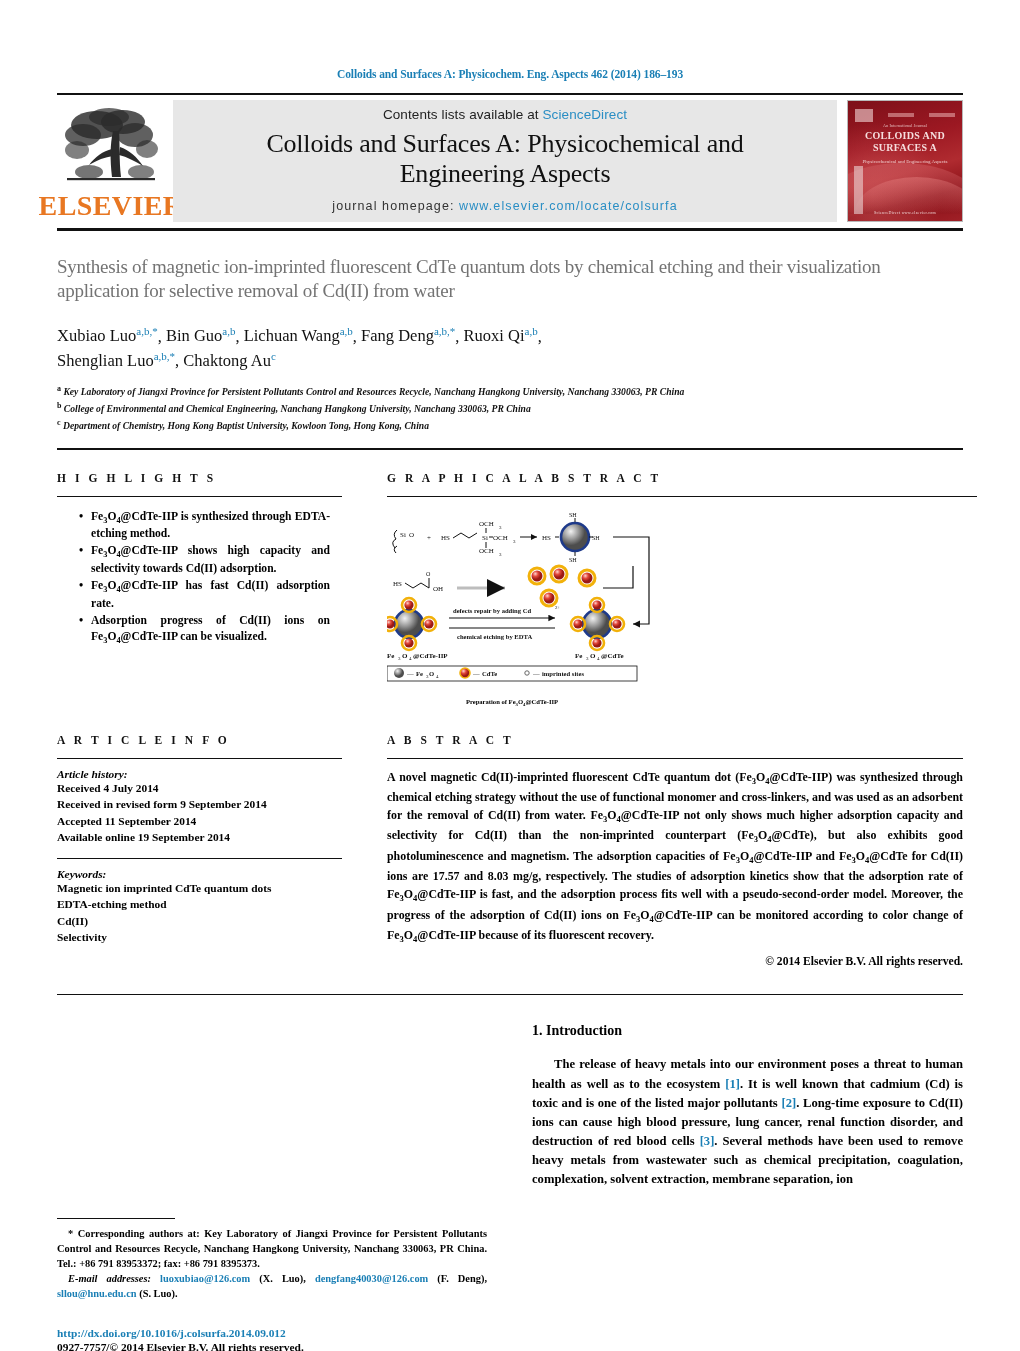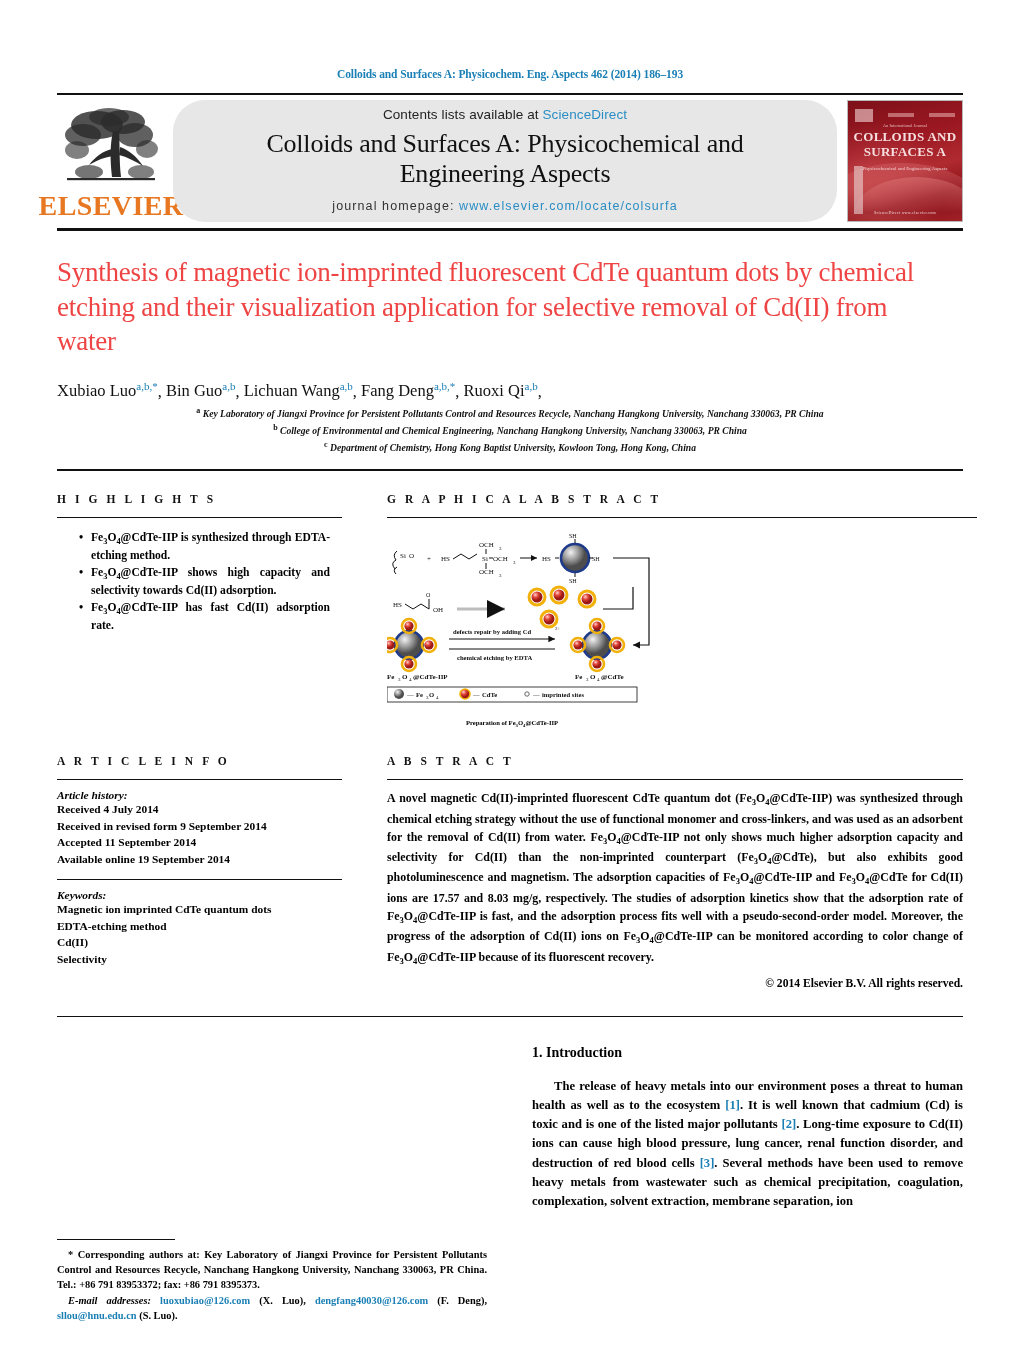--- a/index.html
+++ b/index.html
@@ -69,21 +69,20 @@
   .journal-band {
     flex: 1 1 auto;
     background: #e7e7e7;
     margin: 0 10px 0 8px;
     display: flex;
     flex-direction: column;
     align-items: center;
     justify-content: center;
     padding: 6px 4px 8px 4px;
     box-sizing: border-box;
-    border-radius: 32px;
   }
   .contents-line {
     font-family: "Liberation Sans", sans-serif;
     font-size: 13.5px;
     color: #222;
     letter-spacing: 0.1px;
     margin-bottom: 7px;
   }
   .contents-line .sd { color: #2a8ec4; }
   .journal-title {
@@ -158,21 +157,21 @@
     position: absolute;
     left: 0; right: 0; top: 22px;
     text-align: center;
     color: #f6dede;
   }
   .cover-line-sm {
     font-size: 4px; letter-spacing: .2px; opacity:.85;
     font-family: "Liberation Serif", serif;
   }
   .cover-title {
-    font-size: 13px; font-weight: bold; letter-spacing: .3px;
+    font-size: 10px; font-weight: bold; letter-spacing: .3px;
     line-height: 1.15; margin-top: 2px;
     font-family: "Liberation Serif", serif;
   }
   .cover-sub {
     font-size: 5px; margin-top: 6px; line-height: 1.35; opacity:.9;
     font-family: "Liberation Serif", serif;
   }
   .cover-foot {
     position:absolute; left:0; right:0; bottom:6px; text-align:center;
     font-size:4px; color:#f3d8d8; letter-spacing:.3px;
@@ -184,25 +183,25 @@
   }
 
   
   .title-block {
     display: flex;
     margin-top: 24px;
   }
   .title-col { flex: 1 1 auto; padding-right: 12px; }
   .article-title {
     font-family: "Liberation Serif", serif;
-    font-size: 27px;
+    font-size: 19px;
     font-weight: normal;
     line-height: 1.28;
     letter-spacing: -0.25px;
-    color: #ef4444;
+    color: #737373;
     margin: 0;
   }
   .crossmark {
     flex: 0 0 120px;
     display: flex;
     align-items: flex-start;
     gap: 6px;
     padding-top: 4px;
   }
   .cm-word {
@@ -214,28 +213,27 @@
 
   .authors {
     font-family: "Liberation Serif", serif;
     font-size: 16.5px;
     line-height: 1.45;
     margin-top: 20px;
     color: #111;
   }
   .authors sup { color: #1a7fb5; font-size: 11px; }
   .affils {
-    margin-top: 2px;
+    margin-top: 11px;
     font-family: "Liberation Serif", serif;
     font-size: 9.6px;
     font-style: italic;
     font-weight: bold;
     line-height: 1.62;
     color: #111;
-    text-align: center;
   }
   .affils sup { font-style: normal; font-size: 8px; }
 
   .rule-thick {
     border-top: 2.6px solid #111;
     margin-top: 14px;
   }
 
   
   .cols {
@@ -475,38 +473,43 @@
   </div>
 
   <div class="authors">
     <div>
       <span><span>Xubiao Luo</span><sup>a,b,*</sup></span>,
       <span><span>Bin Guo</span><sup>a,b</sup></span>,
       <span><span>Lichuan Wang</span><sup>a,b</sup></span>,
       <span><span>Fang Deng</span><sup>a,b,*</sup></span>,
       <span><span>Ruoxi Qi</span><sup>a,b</sup></span>,
     </div>
+    <div>
+      <span><span>Shenglian Luo</span><sup>a,b,*</sup></span>,
+      <span><span>Chaktong Au</span><sup>c</sup></span>
+    </div>
   </div>
 
   <div class="affils">
     <div><sup>a</sup> <span>Key Laboratory of Jiangxi Province for Persistent Pollutants Control and Resources Recycle, Nanchang Hangkong University, Nanchang 330063, PR China</span></div>
     <div><sup>b</sup> <span>College of Environmental and Chemical Engineering, Nanchang Hangkong University, Nanchang 330063, PR China</span></div>
     <div><sup>c</sup> <span>Department of Chemistry, Hong Kong Baptist University, Kowloon Tong, Hong Kong, China</span></div>
   </div>
 
   <div class="rule-thick"></div>
 
   <div class="cols">
     <div class="col-left">
       <div class="sec-head">H I G H L I G H T S</div>
       <div class="sec-rule"></div>
       <ul class="highlights">
         <li>Fe<sub>3</sub>O<sub>4</sub>@CdTe-IIP is synthesized through EDTA-etching method.</li>
         <li>Fe<sub>3</sub>O<sub>4</sub>@CdTe-IIP shows high capacity and selectivity towards Cd(II) adsorption.</li>
         <li>Fe<sub>3</sub>O<sub>4</sub>@CdTe-IIP has fast Cd(II) adsorption rate.</li>
+        <li>Adsorption progress of Cd(II) ions on Fe<sub>3</sub>O<sub>4</sub>@CdTe-IIP can be visualized.</li>
       </ul>
     </div>
 
     <div class="col-gap"></div>
 
     <div class="col-right">
       <div class="sec-head">G R A P H I C A L   A B S T R A C T</div>
       <div class="sec-rule"></div>
 
       <div class="ga-box">

